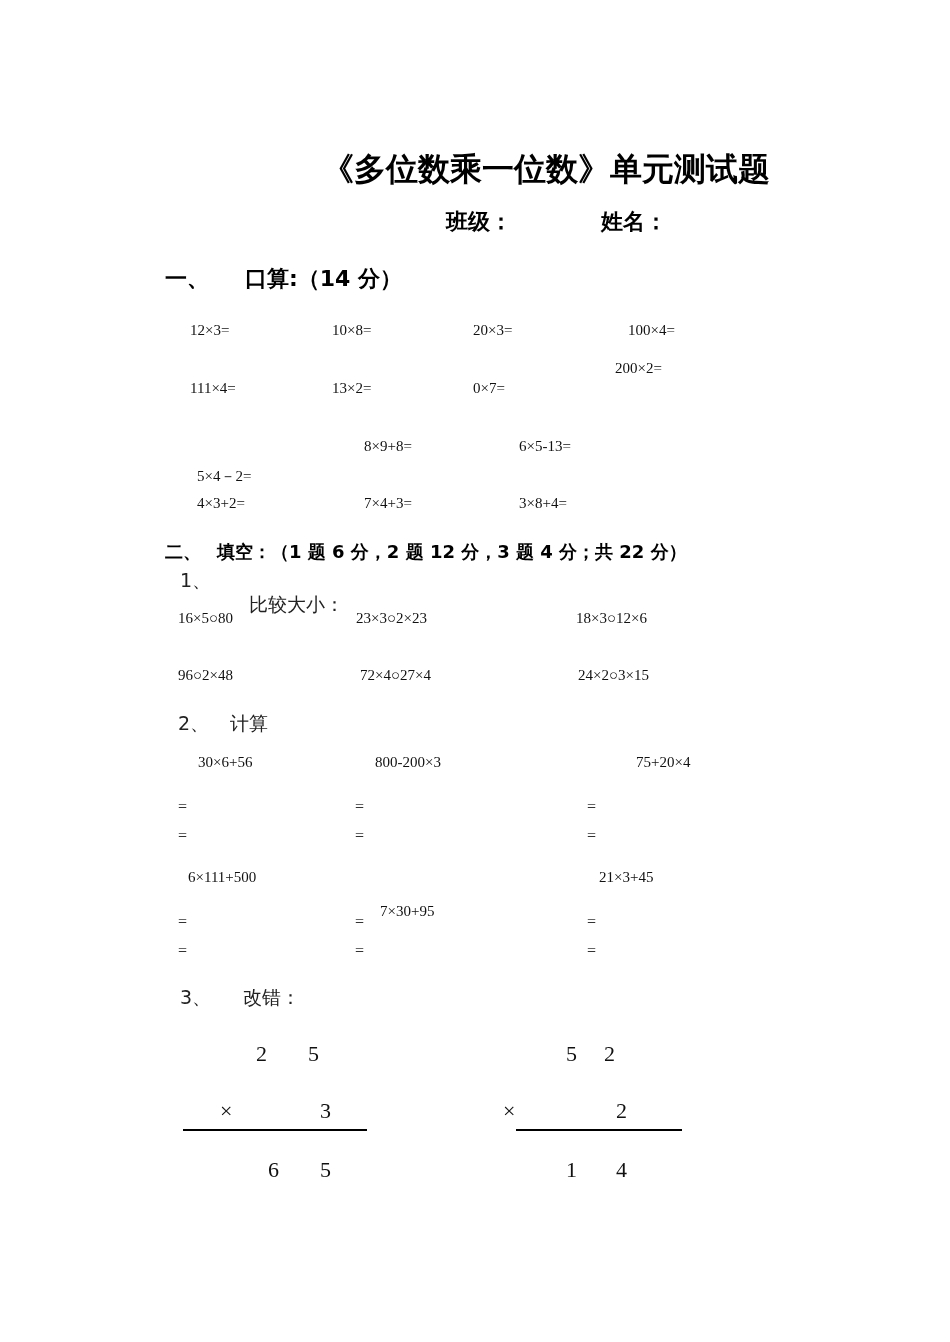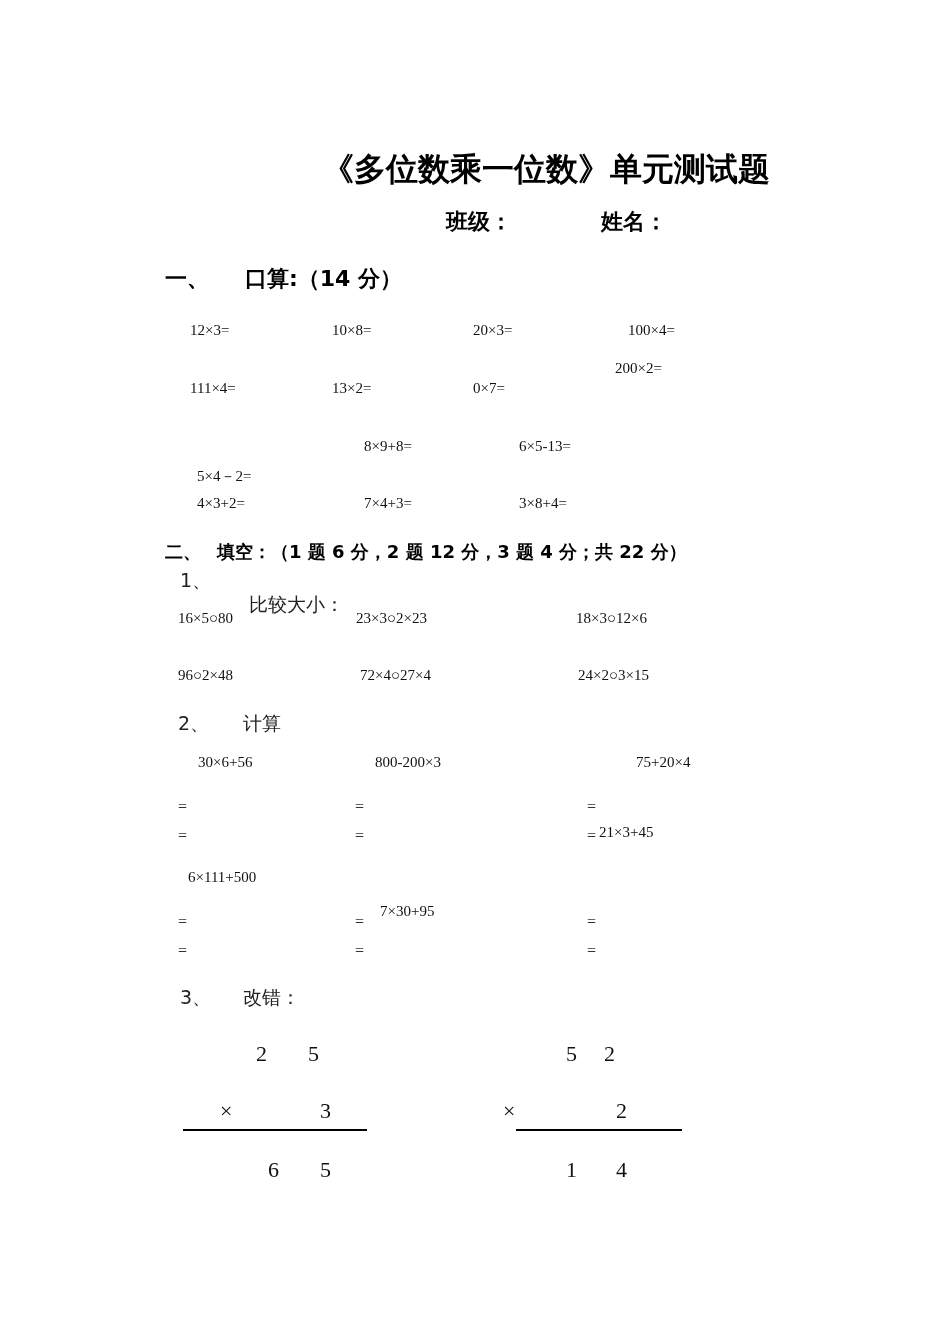--- a/index.html
+++ b/index.html
@@ -52,36 +52,36 @@
 
 <div class="abs expr" style="left:178px; top:610px;">16×5○80</div>
 <div class="abs expr" style="left:356px; top:610px;">23×3○2×23</div>
 <div class="abs expr" style="left:576px; top:610px;">18×3○12×6</div>
 
 <div class="abs expr" style="left:178px; top:667px;">96○2×48</div>
 <div class="abs expr" style="left:360px; top:667px;">72×4○27×4</div>
 <div class="abs expr" style="left:578px; top:667px;">24×2○3×15</div>
 
 <div class="abs sub" style="left:178px; top:711px;">2、</div>
-<div class="abs sub" style="left:243px; top:711px;">计算</div>
+<div class="abs sub" style="left:230px; top:711px;">计算</div>
 
 <div class="abs expr" style="left:198px; top:754px;">30×6+56</div>
 <div class="abs expr" style="left:375px; top:754px;">800-200×3</div>
 <div class="abs expr" style="left:608px; top:754px;margin-left:28px;">75+20×4</div>
 
 <div class="abs eq" style="left:178px; top:798px;">=</div>
 <div class="abs eq" style="left:355px; top:798px;">=</div>
 <div class="abs eq" style="left:587px; top:798px;">=</div>
 <div class="abs eq" style="left:178px; top:827px;">=</div>
 <div class="abs eq" style="left:355px; top:827px;">=</div>
 <div class="abs eq" style="left:587px; top:827px;">=</div>
 
 <div class="abs expr" style="left:188px; top:869px;">6×111+500</div>
 <div class="abs expr" style="left:380px; top:869px;margin-top:34px;">7×30+95</div>
-<div class="abs expr" style="left:599px; top:824px;">21×3+45</div>
+<div class="abs expr" style="left:599px; top:869px;">21×3+45</div>
 
 <div class="abs eq" style="left:178px; top:913px;">=</div>
 <div class="abs eq" style="left:355px; top:913px;">=</div>
 <div class="abs eq" style="left:587px; top:913px;">=</div>
 <div class="abs eq" style="left:178px; top:942px;">=</div>
 <div class="abs eq" style="left:355px; top:942px;">=</div>
 <div class="abs eq" style="left:587px; top:942px;">=</div>
 
 <div class="abs sub" style="left:180px; top:985px;">3、</div>
 <div class="abs sub" style="left:243px; top:985px;">改错：</div>

